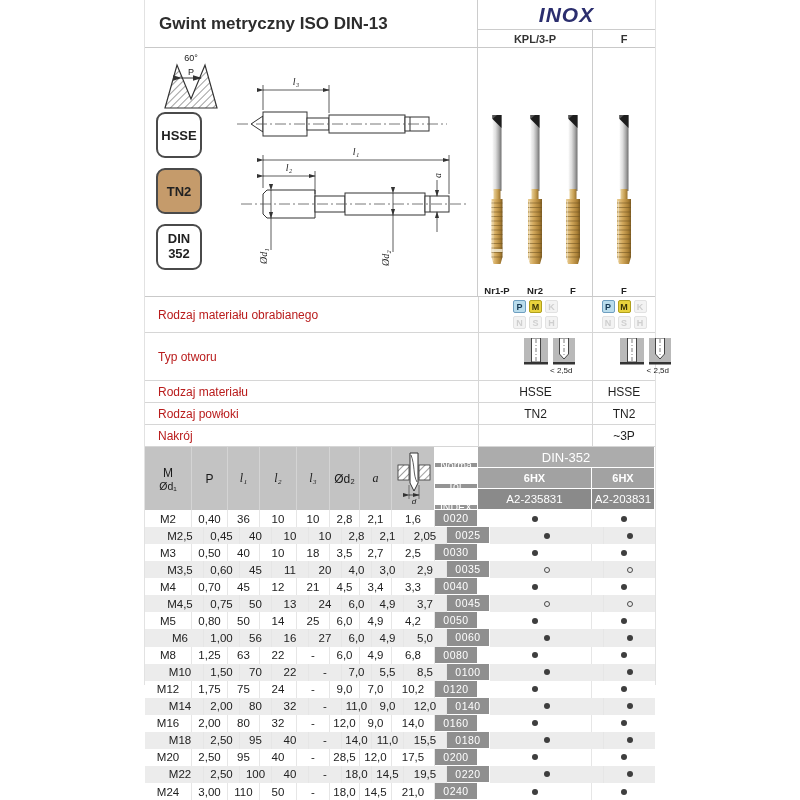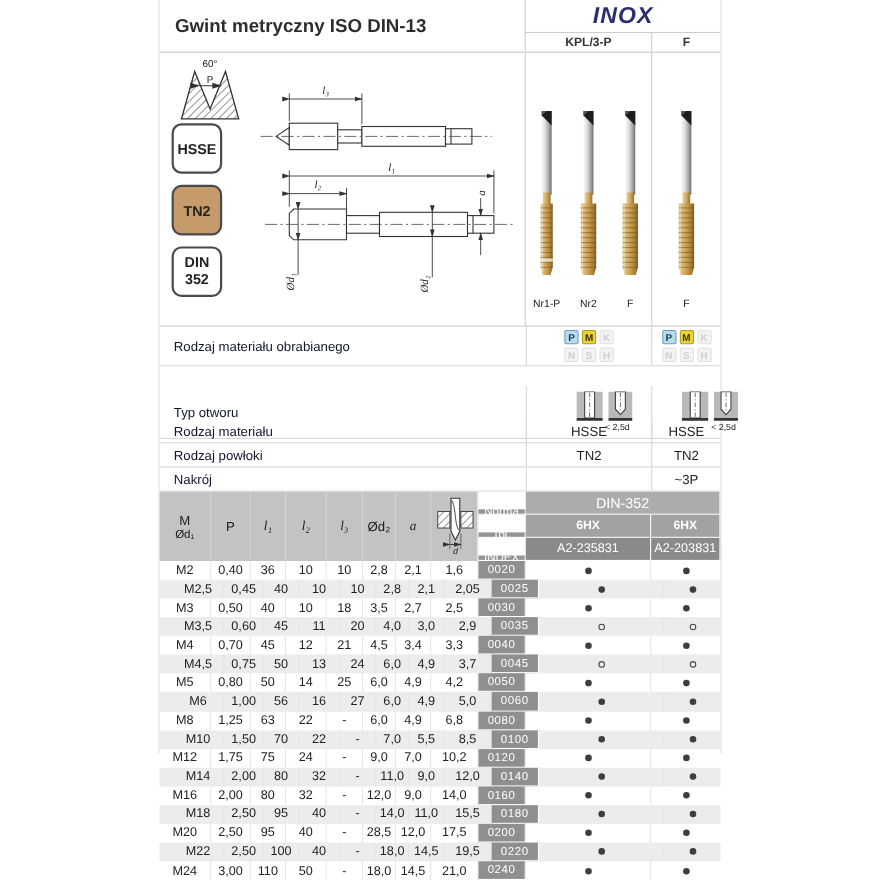--- a/index.html
+++ b/index.html
@@ -24,32 +24,32 @@
   .badge-col{position:absolute;left:11px;top:2px;width:48px;}
   .sbadge{width:46px;height:46px;border:2px solid #4a4a4a;border-radius:9px;background:#fff;
           display:flex;align-items:center;justify-content:center;flex-direction:column;
           font-weight:bold;font-size:13px;color:#222;box-sizing:border-box;margin-bottom:10px;}
   .sbadge.first{margin-top:62px;}
   .coating-badge{background:#c59b6b;}
   .din-badge{line-height:1.15;}
   .profile-icon{position:absolute;left:6px;top:2px;}
   .tech-drawing{position:absolute;left:62px;top:4px;}
   .dim{font-size:10px;font-style:italic;font-family:"Liberation Serif",serif;fill:#222;}
-  .tap-cell{position:relative;display:flex;justify-content:space-evenly;align-items:center;padding-top:34px;box-sizing:border-box;}
+  .tap-cell{position:relative;display:flex;justify-content:space-evenly;align-items:flex-end;padding-top:34px;box-sizing:border-box;font-weight:bold;}
   .tap-cell.fcol{border-left:1px solid #ccc;}
   .tapfig{display:flex;flex-direction:column;align-items:center;}
   .tapcap{font-size:9.5px;color:#222;margin-top:6px;}
   
   .specrow{display:grid;grid-template-columns:333px 114px 1fr;border-bottom:1px solid #d6d6d6;}
   .r-mat{top:297px;height:36px;}
-  .r-hole{top:351px;height:48px;}
+  .r-hole{top:333px;height:48px;}
   .r-rm{top:381px;height:22px;}
   .r-rp{top:403px;height:22px;}
   .r-nk{top:425px;height:22px;}
-  .speclabel{display:flex;align-items:center;padding-left:13px;font-size:12px;color:#0f172a;box-sizing:border-box;}
+  .speclabel{display:flex;align-items:center;padding-left:13px;font-size:12px;color:#b91c1c;box-sizing:border-box;}
   .specval{display:flex;align-items:center;justify-content:center;font-size:12px;color:#1f1f1f;border-left:1px solid #d6d6d6;box-sizing:border-box;}
   .matgrid{display:grid;grid-template-columns:repeat(3,13px);grid-gap:3px;}
   .matbadge{width:13px;height:13px;display:flex;align-items:center;justify-content:center;
             font-size:9px;font-weight:bold;border-radius:2px;box-sizing:border-box;}
   .mb-P{background:#b9dcec;border:1px solid #6f9fc0;color:#173a56;}
   .mb-M{background:#e8d23c;border:1px solid #b0a01c;color:#3b3508;}
   .mb-off{background:#f3f3f3;border:1px solid #e2e2e2;color:#cfcfcf;}
   .holewrap{display:flex;flex-direction:column;align-items:center;padding-left:27px;}
   .holeicons{display:flex;gap:5px;align-items:flex-start;}
   .holecap{font-size:8px;color:#222;margin-top:1px;align-self:flex-end;margin-right:2px;}

